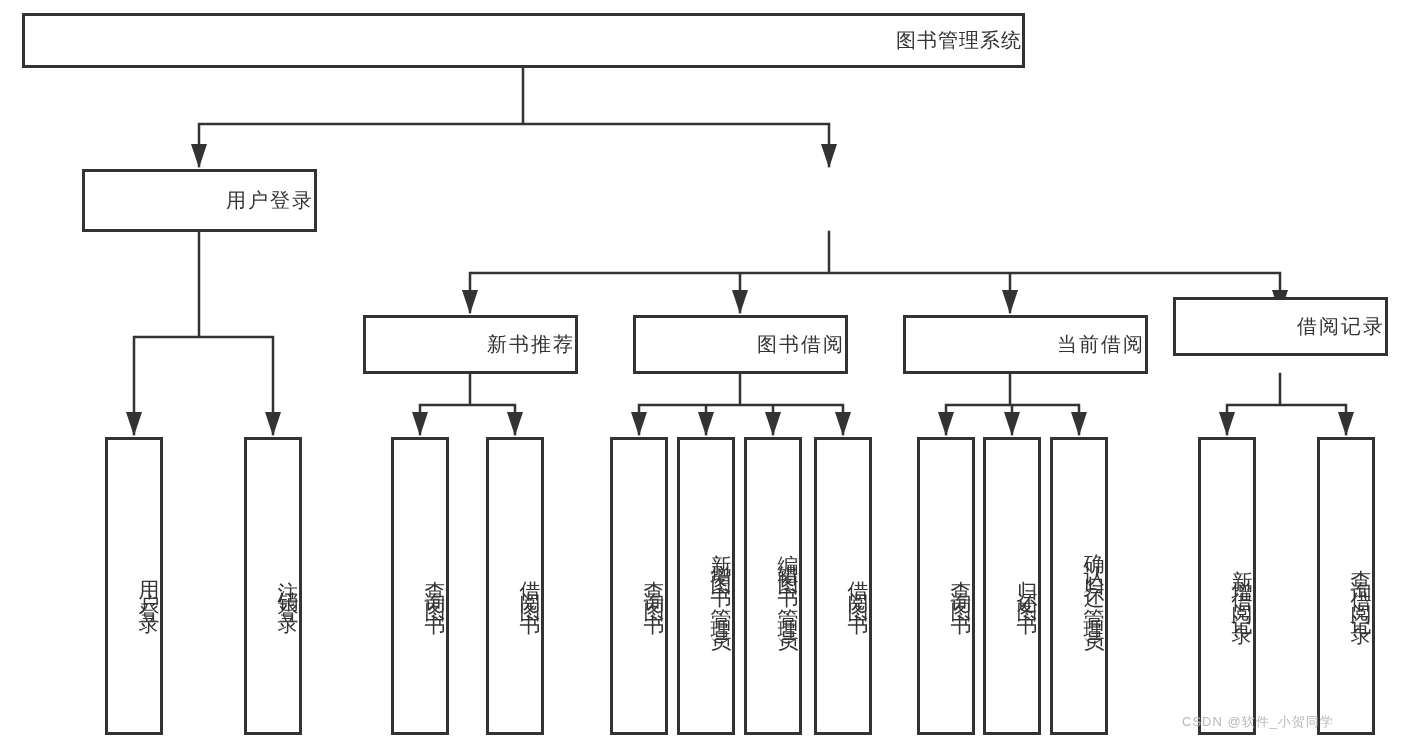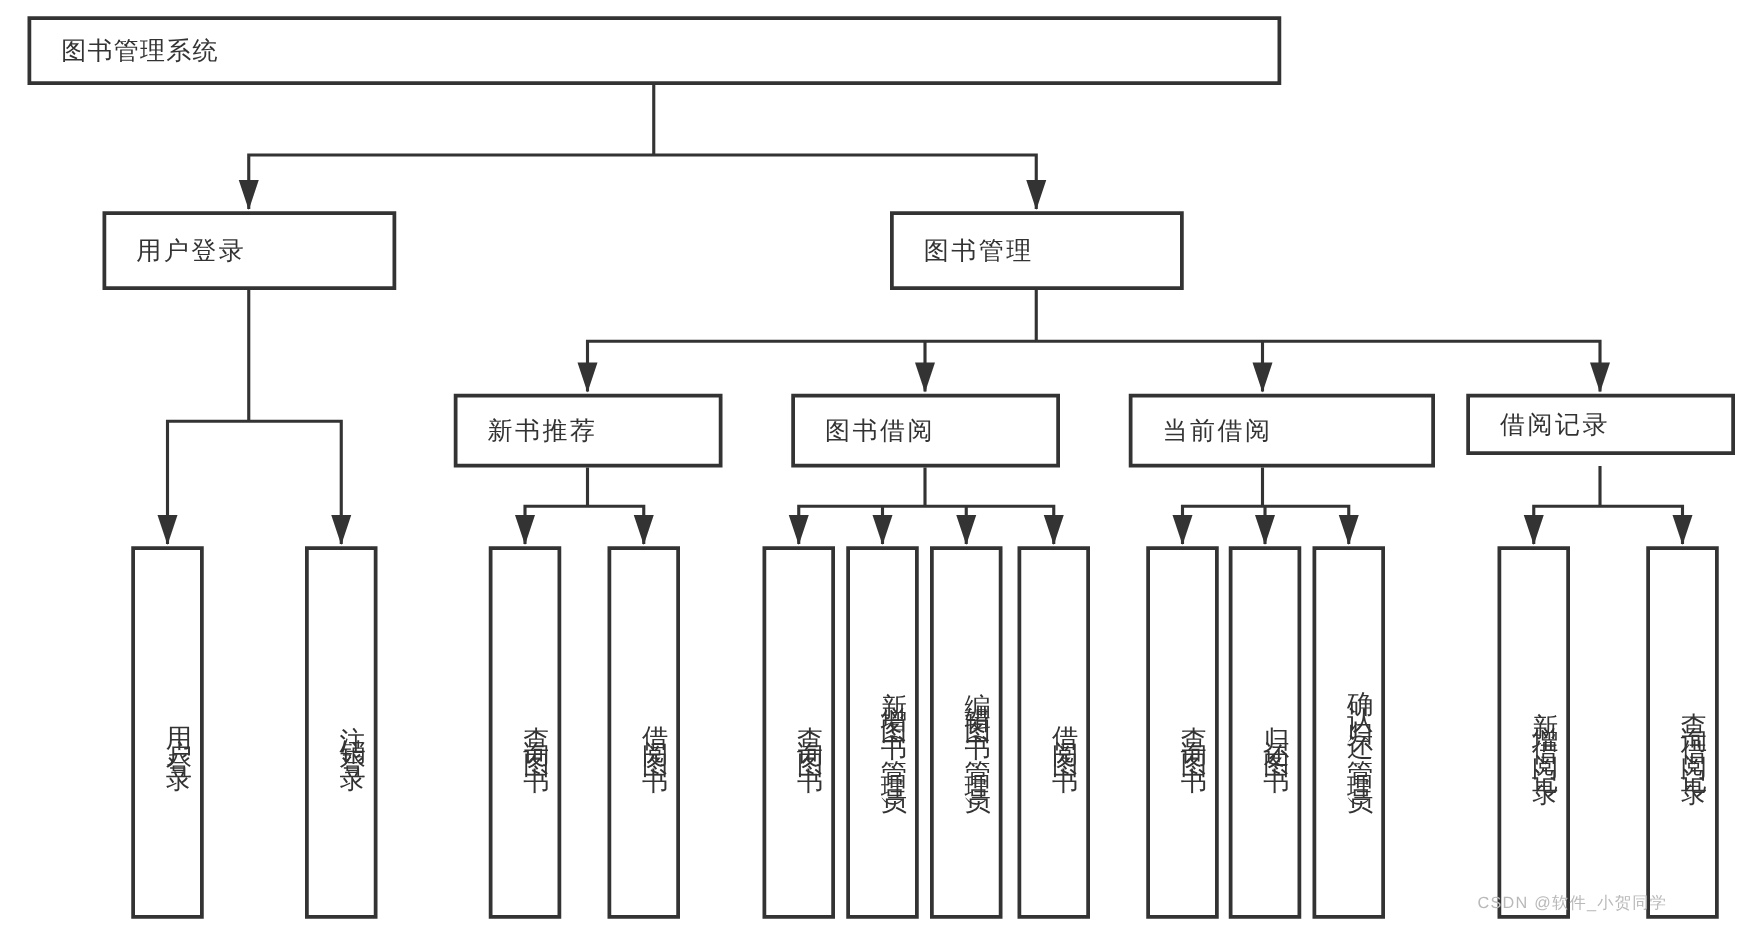--- a/index.html
+++ b/index.html
@@ -30,21 +30,21 @@
     fill: none;
     stroke: var(--color-line);
     stroke-width: 2.5;
     stroke-linecap: square;
   }
   svg.connectors polygon { fill: var(--color-line); }
   .node {
     position: absolute;
     background: var(--color-box_fill);
     border: 3px solid var(--color-border);
-    display: flex; align-items: center; justify-content: flex-start;
+    display: flex; align-items: center; justify-content: flex-end;
     color: var(--color-text);
     padding-left: 24px;
   }
   .node.hlabel span {
     font-size: 20px;
     letter-spacing: 2px;
     color: var(--color-text);
     white-space: nowrap;
   }
   .node.root-box span { font-size: 20px; letter-spacing: 1px; }
@@ -104,34 +104,31 @@
     <polygon points="1338,412 1354,412 1346,436"></polygon>
   </svg>
 
   <div class="node root-box hlabel" style="left:22px; top:13px; width:1003px; height:55px">
     <span>图书管理系统</span>
   </div>
 
   <div class="node hlabel" style="left:82px; top:169px; width:235px; height:63px">
     <span>用户登录</span>
   </div>
-  <div class="node hlabel" style="left:712px; top:169px; width:235px; height:63px">
-    <span>图书管理</span>
-  </div>
 
   <div class="node hlabel" style="left:363px; top:315px; width:215px; height:59px">
     <span>新书推荐</span>
   </div>
   <div class="node hlabel" style="left:633px; top:315px; width:215px; height:59px">
     <span>图书借阅</span>
   </div>
   <div class="node hlabel" style="left:903px; top:315px; width:245px; height:59px">
     <span>当前借阅</span>
   </div>
-  <div class="node hlabel" style="left:1173px; top:315px; width:215px; height:49px">
+  <div class="node hlabel" style="left:1173px; top:297px; width:215px; height:59px">
     <span>借阅记录</span>
   </div>
 
   <div class="node leaf" style="left:105px; top:437px; width:58px; height:298px">
     <span>用户登录</span>
   </div>
   <div class="node leaf" style="left:244px; top:437px; width:58px; height:298px">
     <span>注销登录</span>
   </div>
 

